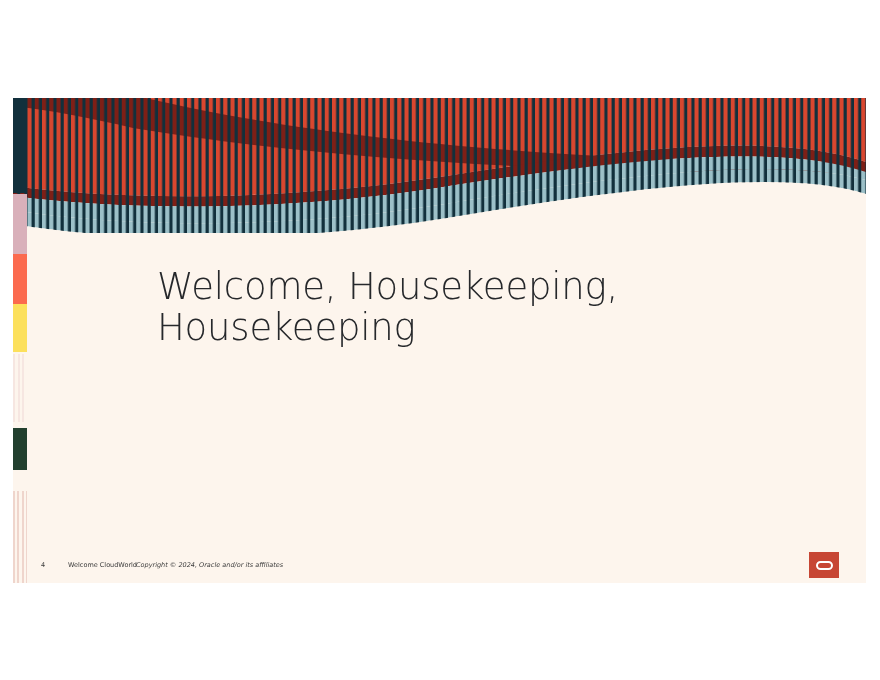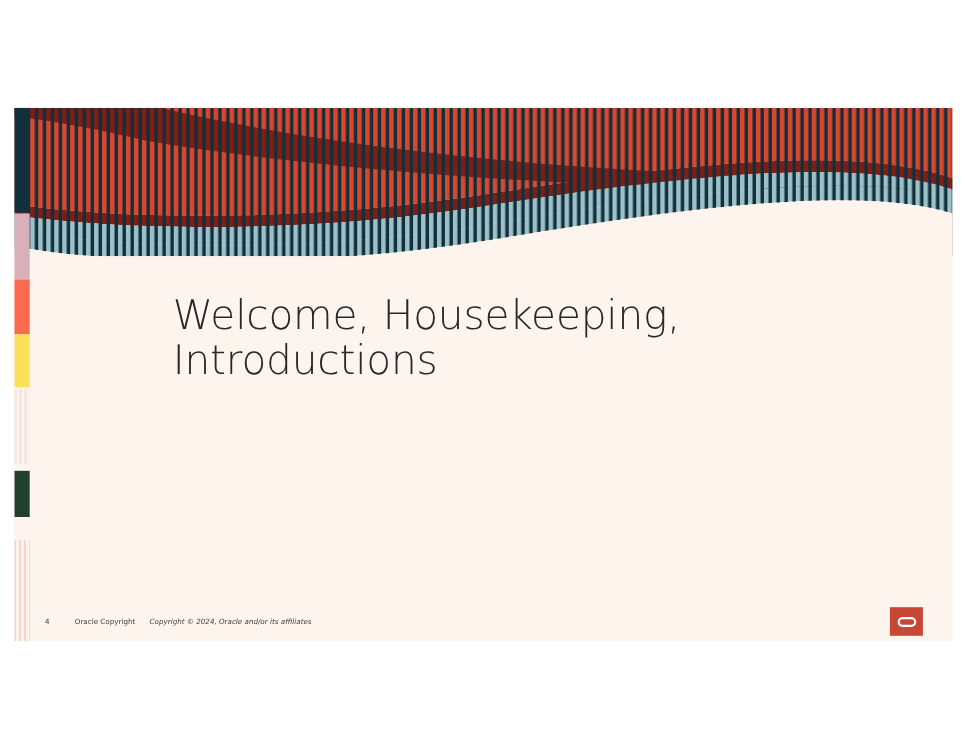--- a/index.html
+++ b/index.html
@@ -174,26 +174,26 @@
     <div class="edge-seg" style="top:96px;height:60px;background:#D9B0BA;"></div>
     <div class="edge-seg" style="top:156px;height:50px;background:#FB6A4E;"></div>
     <div class="edge-seg" style="top:206px;height:48px;background:#FCE05C;"></div>
     <div class="edge-seg" style="top:256px;height:68px;background:repeating-linear-gradient(90deg,#F6E6E1 0 2px,#FDF5ED 2px 4.6px);"></div>
     <div class="edge-seg" style="top:330px;height:42px;background:#22402F;"></div>
     <div class="edge-seg" style="top:393px;height:92px;background:repeating-linear-gradient(90deg,#EFD5CC 0 1.8px,#FDF5ED 1.8px 4.4px);"></div>
   </div>
 
   <div class="title-block">
     <div class="title-line">Welcome, Housekeeping,</div>
-    <div class="title-line">Introductions</div>
+    <div class="title-line">Housekeeping</div>
   </div>
 
   <div class="footer">
     <div class="footer-text f-page">4</div>
-    <div class="footer-text f-event">Oracle Copyright</div>
+    <div class="footer-text f-event">Welcome CloudWorld</div>
     <div class="footer-text f-copy">Copyright © 2024, Oracle and/or its affiliates</div>
   </div>
 
   <div class="oracle-logo">
     <div class="ring"></div>
   </div>
 
 </div>
 
 </body></html>

